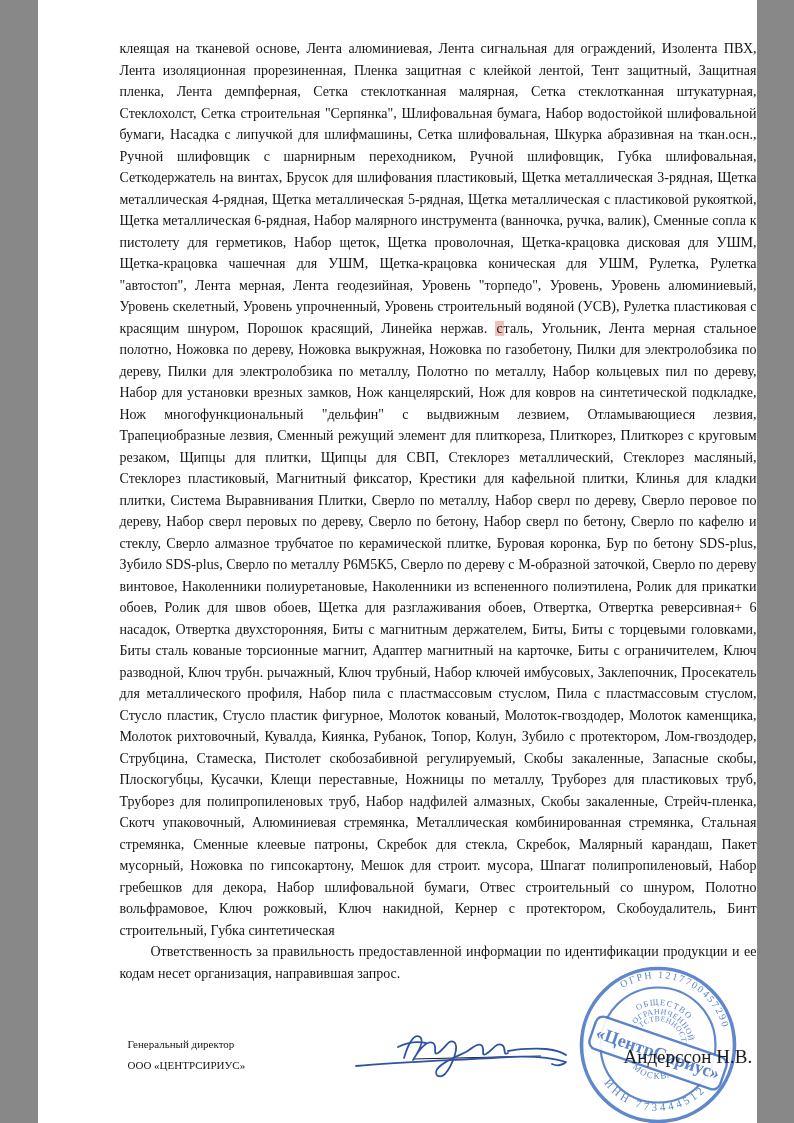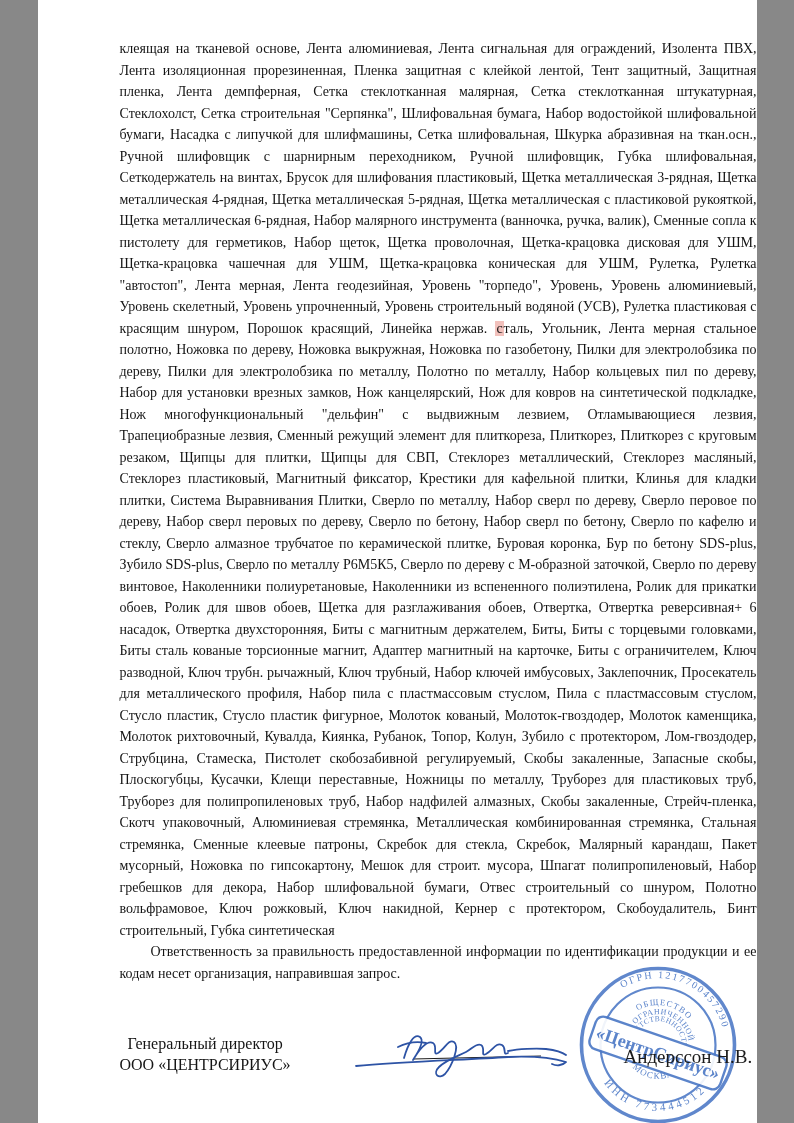--- a/index.html
+++ b/index.html
@@ -9,22 +9,22 @@
     font-family:"Liberation Serif","DejaVu Serif",serif;color:#151515;padding-left:40px;
   }
   .content{
     position:absolute;left:82px;top:38px;width:637px;
     font-size:14px;line-height:21.5px;text-align:justify;
   }
   .content p{margin:0;}
   .para-indent{text-indent:31px;}
   .hl{background:#f2c1bc;color:#151515;padding:0 1px;}
   .sig-titles{
-    position:absolute;left:82px;top:1034px;
-    font-size:16px;line-height:20.5px;z-index:4;text-align:center;
+    position:absolute;left:90px;top:1034px;
+    font-size:11px;line-height:20.5px;z-index:4;
   }
   .signer-name{
     position:absolute;left:586px;top:1046px;
     font-size:19px;z-index:5;color:#1b1b1b;
   }
   .sig-svg{position:absolute;left:270px;top:1015px;z-index:3;}
   .stamp-svg{position:absolute;left:535px;top:960px;z-index:2;mix-blend-mode:multiply;}
   svg text{font-family:"Liberation Serif","DejaVu Serif",serif;}
 </style>
 </head>

